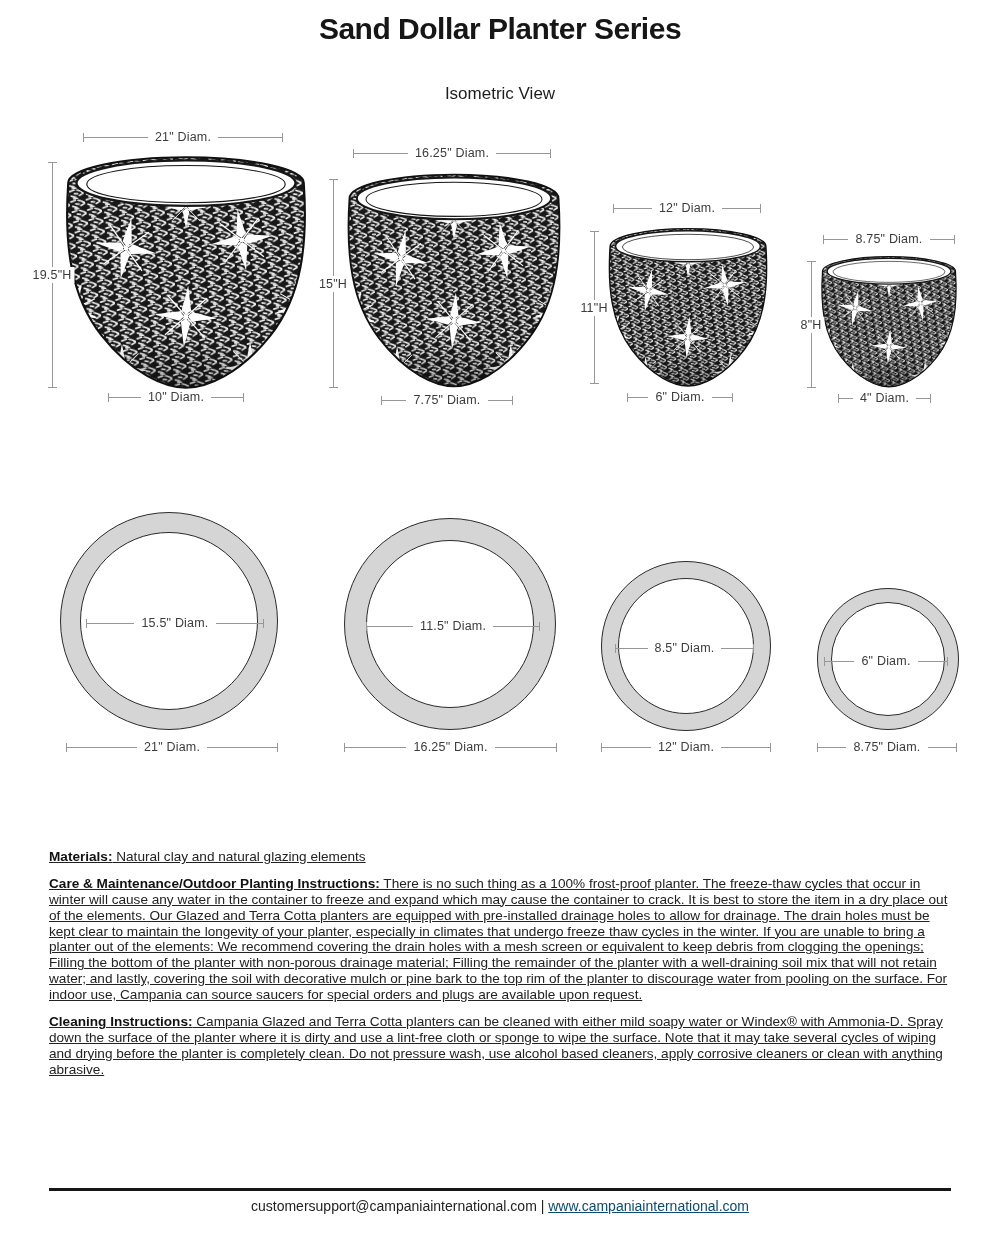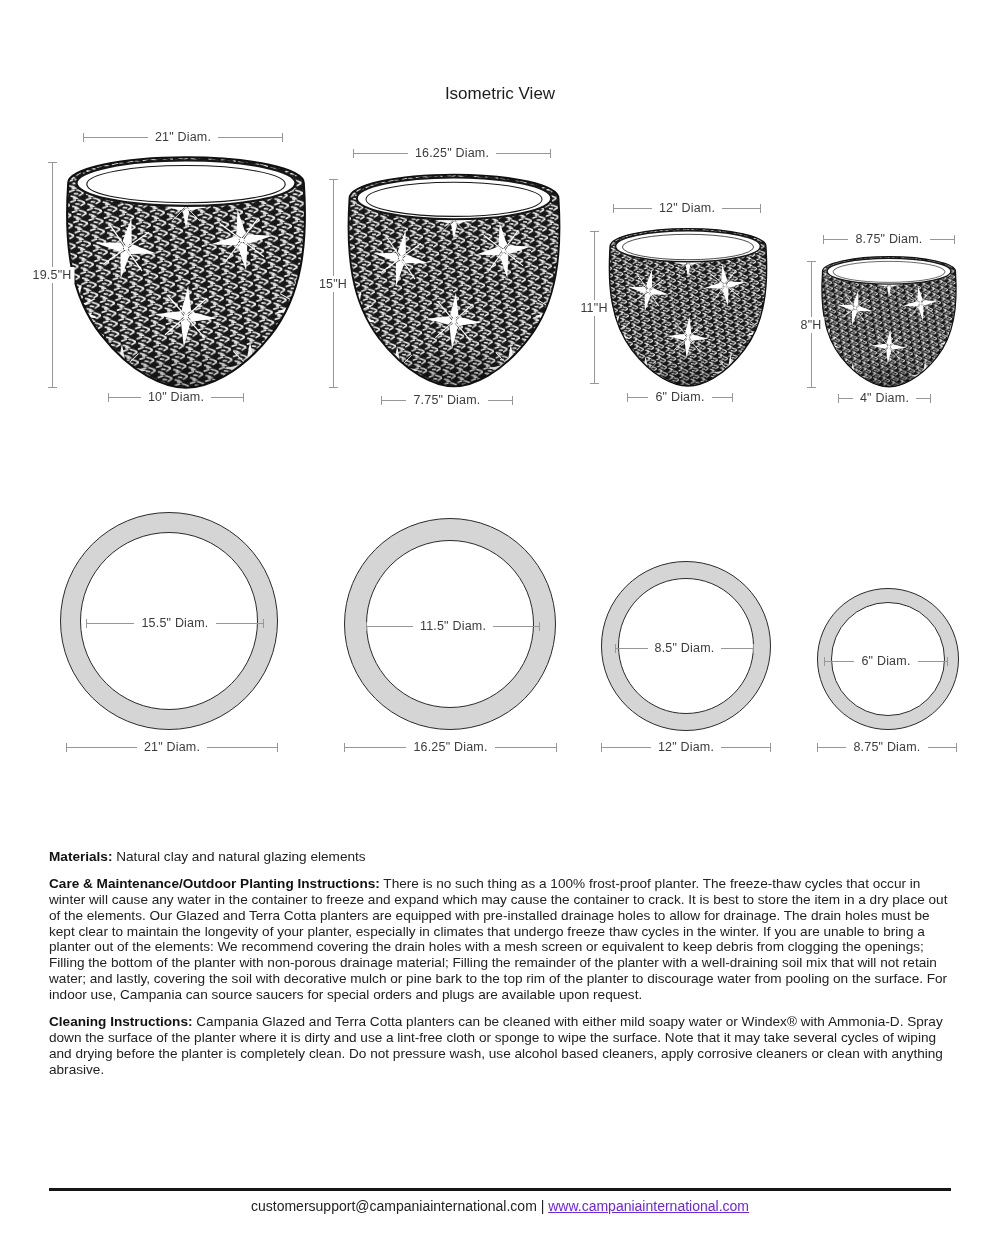--- a/index.html
+++ b/index.html
@@ -19,26 +19,26 @@
   .vline{width:1px;flex:1;background:#979797;}
   .vlabel{position:absolute;top:50%;left:50%;transform:translate(-50%,-50%);
         background:#fff;padding:1px 3px;font-size:12.5px;color:#3c3c3c;white-space:nowrap;letter-spacing:.2px;}
   .pot{position:absolute;}
   .svg-defs{position:absolute;width:0;height:0;}
   
   .ring{position:absolute;border-radius:50%;background:#d5d5d5;border:1.6px solid #2b2b2b;box-sizing:border-box;}
   .ring-inner{position:absolute;border-radius:50%;background:#fff;border:1.2px solid #2b2b2b;}
   
   .infoblock{position:absolute;left:49px;width:904px;font-size:13.6px;line-height:1.17;color:#222;}
-  .infoblock p{margin:0 0 11px 0;}
+  .infoblock p{margin:0 0 11px 0;text-decoration:underline;}
   .infoblock b{color:#111;}
   
   .footer{position:absolute;left:49px;right:49px;top:1188px;border-top:3px solid #161616;
         padding-top:6px;text-align:center;font-size:14px;line-height:1.32;color:#222;}
-  .footer a{color:#6d28d9;text-decoration:underline;}
+  .footer a{color:#0c4a6e;text-decoration:underline;}
 </style>
 </head>
 <body>
 
 <div class="page">
 
   <svg class="svg-defs" aria-hidden="true">
     <defs>
       <pattern id="speckle" width="15" height="10" patternUnits="userSpaceOnUse" patternTransform="rotate(-8)">
         <g stroke="#f2f2f2" stroke-width="1.6" stroke-linecap="round" fill="none">
@@ -78,20 +78,21 @@
           <use href="#sd-star" transform="translate(182,212) scale(0.85)"></use>
           <ellipse cx="120" cy="238" rx="160" ry="78" fill="url(#potshade)"></ellipse>
         </g>
         <path d="M6,33 C2,92 8,142 38,180 C68,218 100,231 120,231 C140,231 172,218 202,180 C232,142 238,92 234,33 A114,25 0 0 0 6,33 Z" fill="none" stroke="#101010" stroke-width="2"></path>
         <ellipse cx="120" cy="33" rx="106" ry="22" fill="#ffffff" stroke="#161616" stroke-width="2.2"></ellipse>
         <ellipse cx="120" cy="34" rx="96" ry="18" fill="none" stroke="#161616" stroke-width="1.1"></ellipse>
       </g>
     </defs>
   </svg>
 
+  <h1 class="title">Sand Dollar Planter Series</h1>
   <h2 class="section" style="top:84px;">Isometric View</h2>
 
   <div class="dimh" style="left:83px;top:131px;width:200px;">
     <span class="htick"></span>
       <span class="hline"></span>
     <span class="hlabel">21" Diam.</span>
     <span class="hline"></span>
       <span class="htick"></span>
   </div>
   <svg class="pot" style="left:62px;top:149px;" width="248" height="246" viewBox="0 0 240 238" preserveAspectRatio="none">

